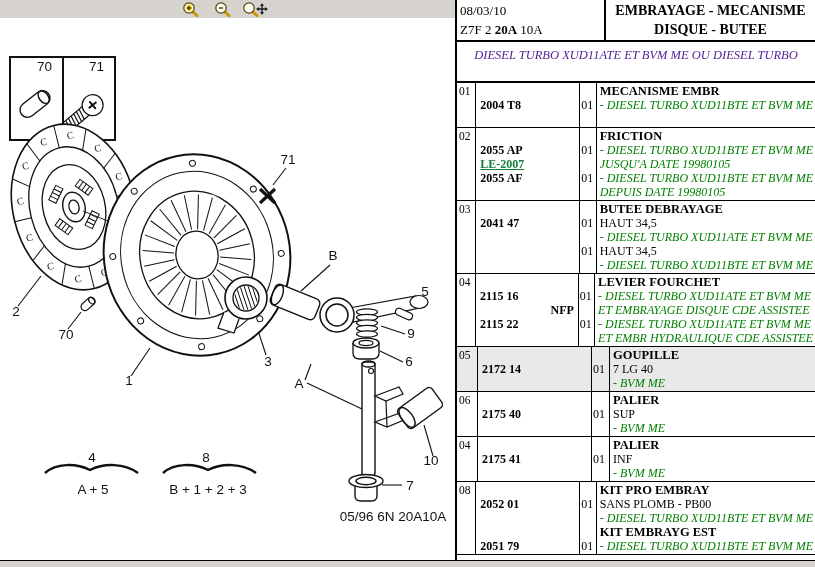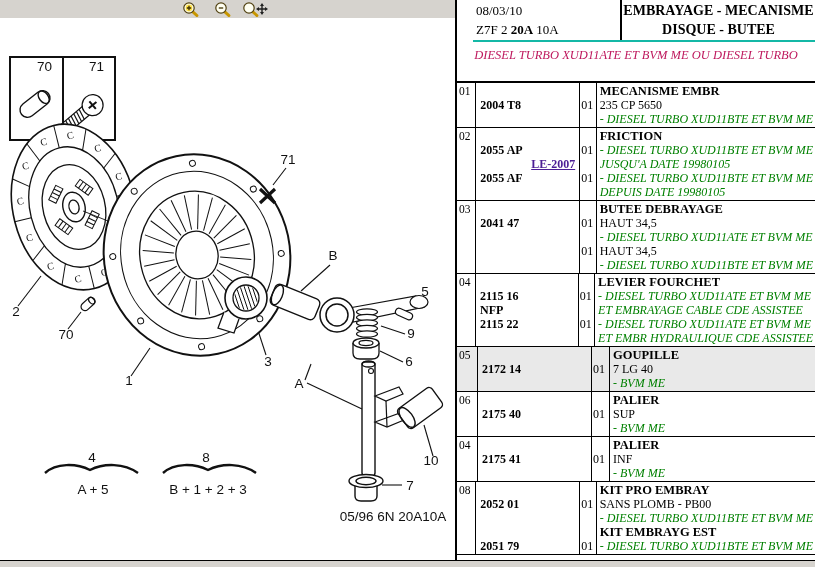--- a/index.html
+++ b/index.html
@@ -3,38 +3,38 @@
 <meta charset="utf-8">
 <style>
   html,body{margin:0;padding:0;background:#fff;}
   body{width:815px;height:567px;overflow:hidden;position:relative;
        font-family:"Liberation Serif",serif;color:#000;}
   .toolbar{position:absolute;left:0;top:0;width:455px;height:18px;background:#d6d3ce;}
   .tb-icon{position:absolute;top:1px;width:26px;height:16px;cursor:pointer;}
   .diagram{position:absolute;left:0;top:18px;width:455px;height:542px;background:#fff;}
   .panel{position:absolute;left:455px;top:0;width:360px;height:560px;background:#fff;
          border-left:2px solid #000;box-sizing:border-box;overflow:hidden;}
-  .hdr-row{display:flex;height:40px;border-bottom:2px solid #14b8a6;margin-left:16px;}
+  .hdr-row{display:flex;height:40px;border-bottom:2px solid #000000;}
   .hdr-left{width:144px;padding:1px 0 0 3px;font-size:13px;line-height:19px;}
   .hdr-right{flex:1;border-left:2px solid #000;text-align:center;font-weight:bold;
              font-size:14px;line-height:19px;padding-top:1px;white-space:nowrap;overflow:hidden;}
   .subtitle{height:41px;border-bottom:2px solid #000;text-align:center;
-            color:#be185d;font-style:italic;font-size:12.5px;line-height:17px;padding-top:5px;
+            color:#4c1d95;font-style:italic;font-size:12.5px;line-height:17px;padding-top:5px;
             box-sizing:border-box;}
   .t-row{display:flex;border-bottom:1px solid #000;}
   .t-row.shaded{background:#e9e9e9;}
   .c-ref{width:18px;border-right:1px solid #000;padding:1px 0 1px 2px;}
   .c-part{width:107px;border-right:1px solid #000;padding:1px 2px 1px 4px;}
   .c-qty{width:16px;border-right:1px solid #000;padding:1px 0 1px 1px;}
   .c-desc{flex:1;padding:1px 2px 1px 3px;}
   .ln{height:14px;line-height:14px;font-size:12px;white-space:nowrap;}
   .c-ref .ln{font-size:11.5px;}
   .c-part .ln{font-weight:bold;}
-  .c-part .ln.red{color:#4c1d95;text-decoration:underline;text-align:right;padding-right:2px;}
-  .c-part .ln.nfp{text-align:left;padding-right:2px;}
+  .c-part .ln.red{color:#15803d;text-decoration:underline;padding-right:2px;}
+  .c-part .ln.nfp{text-align:right;padding-right:2px;}
   .ds-b{font-weight:bold;font-size:12.5px;}
   .ds-g{color:#008000;font-style:italic;}
   .bottom-strip{position:absolute;left:0;top:560px;width:815px;height:7px;
                 background:#d6d3ce;border-top:1px solid #000;box-sizing:border-box;}
 </style>
 </head>
 <body>
 
 <div class="toolbar">
   <div class="tb-icon" style="left:182px">
@@ -345,21 +345,20 @@
           <div class="ln">2004 T8</div>
           <div class="ln">&nbsp;</div>
         </div>
         <div class="c-qty">
           <div class="ln">&nbsp;</div>
           <div class="ln">01</div>
           <div class="ln">&nbsp;</div>
         </div>
         <div class="c-desc">
           <div class="ln ds-b">MECANISME EMBR</div>
-          <div class="ln ds-n">235 CP 5650</div>
           <div class="ln ds-g">- DIESEL TURBO XUD11BTE ET BVM ME</div>
         </div>
       </div>
       <div class="t-row">
         <div class="c-ref">
           <div class="ln">02</div>
         </div>
         <div class="c-part">
           <div class="ln">&nbsp;</div>
           <div class="ln">2055 AP</div>
@@ -422,21 +421,21 @@
         <div class="c-qty">
           <div class="ln">&nbsp;</div>
           <div class="ln">01</div>
           <div class="ln">&nbsp;</div>
           <div class="ln">01</div>
           <div class="ln">&nbsp;</div>
         </div>
         <div class="c-desc">
           <div class="ln ds-b">LEVIER FOURCHET</div>
           <div class="ln ds-g">- DIESEL TURBO XUD11ATE ET BVM ME</div>
-          <div class="ln ds-g">ET EMBRAYAGE CABLE CDE ASSISTEE</div>
+          <div class="ln ds-g">ET EMBRAYAGE DISQUE CDE ASSISTEE</div>
           <div class="ln ds-g">- DIESEL TURBO XUD11ATE ET BVM ME</div>
           <div class="ln ds-g">ET EMBR HYDRAULIQUE CDE ASSISTEE</div>
         </div>
       </div>
       <div class="t-row shaded">
         <div class="c-ref">
           <div class="ln">05</div>
         </div>
         <div class="c-part">
           <div class="ln">&nbsp;</div>

